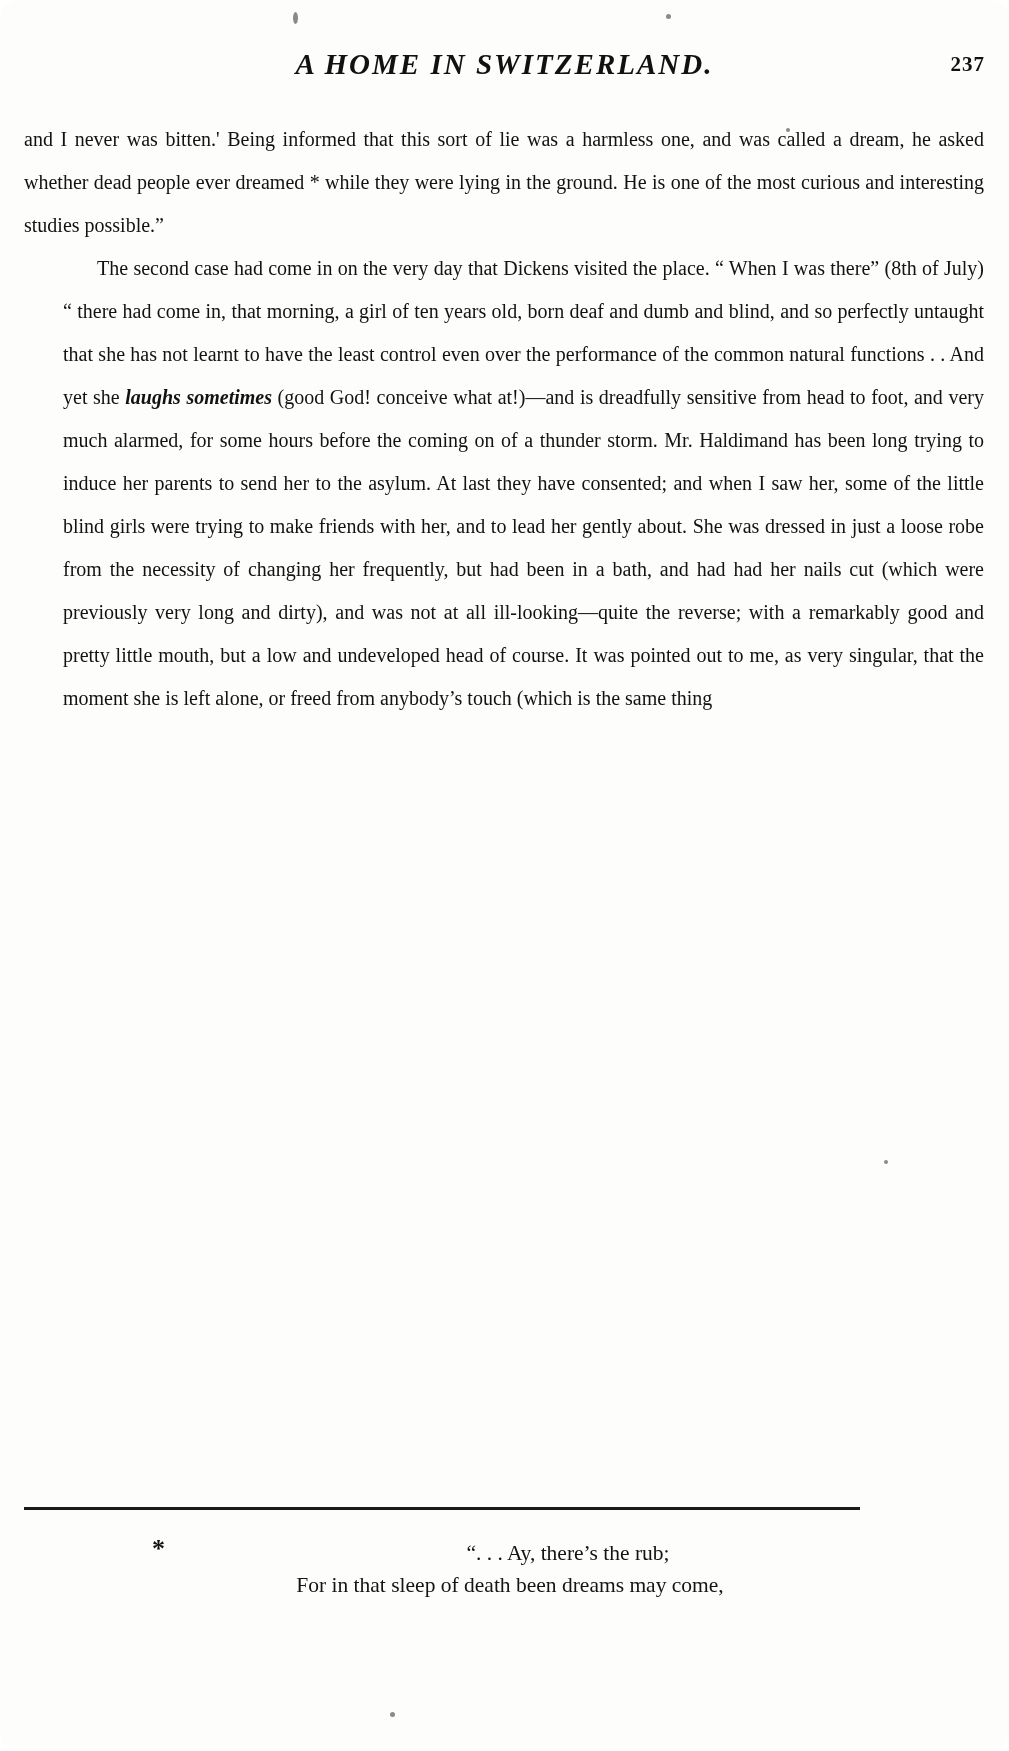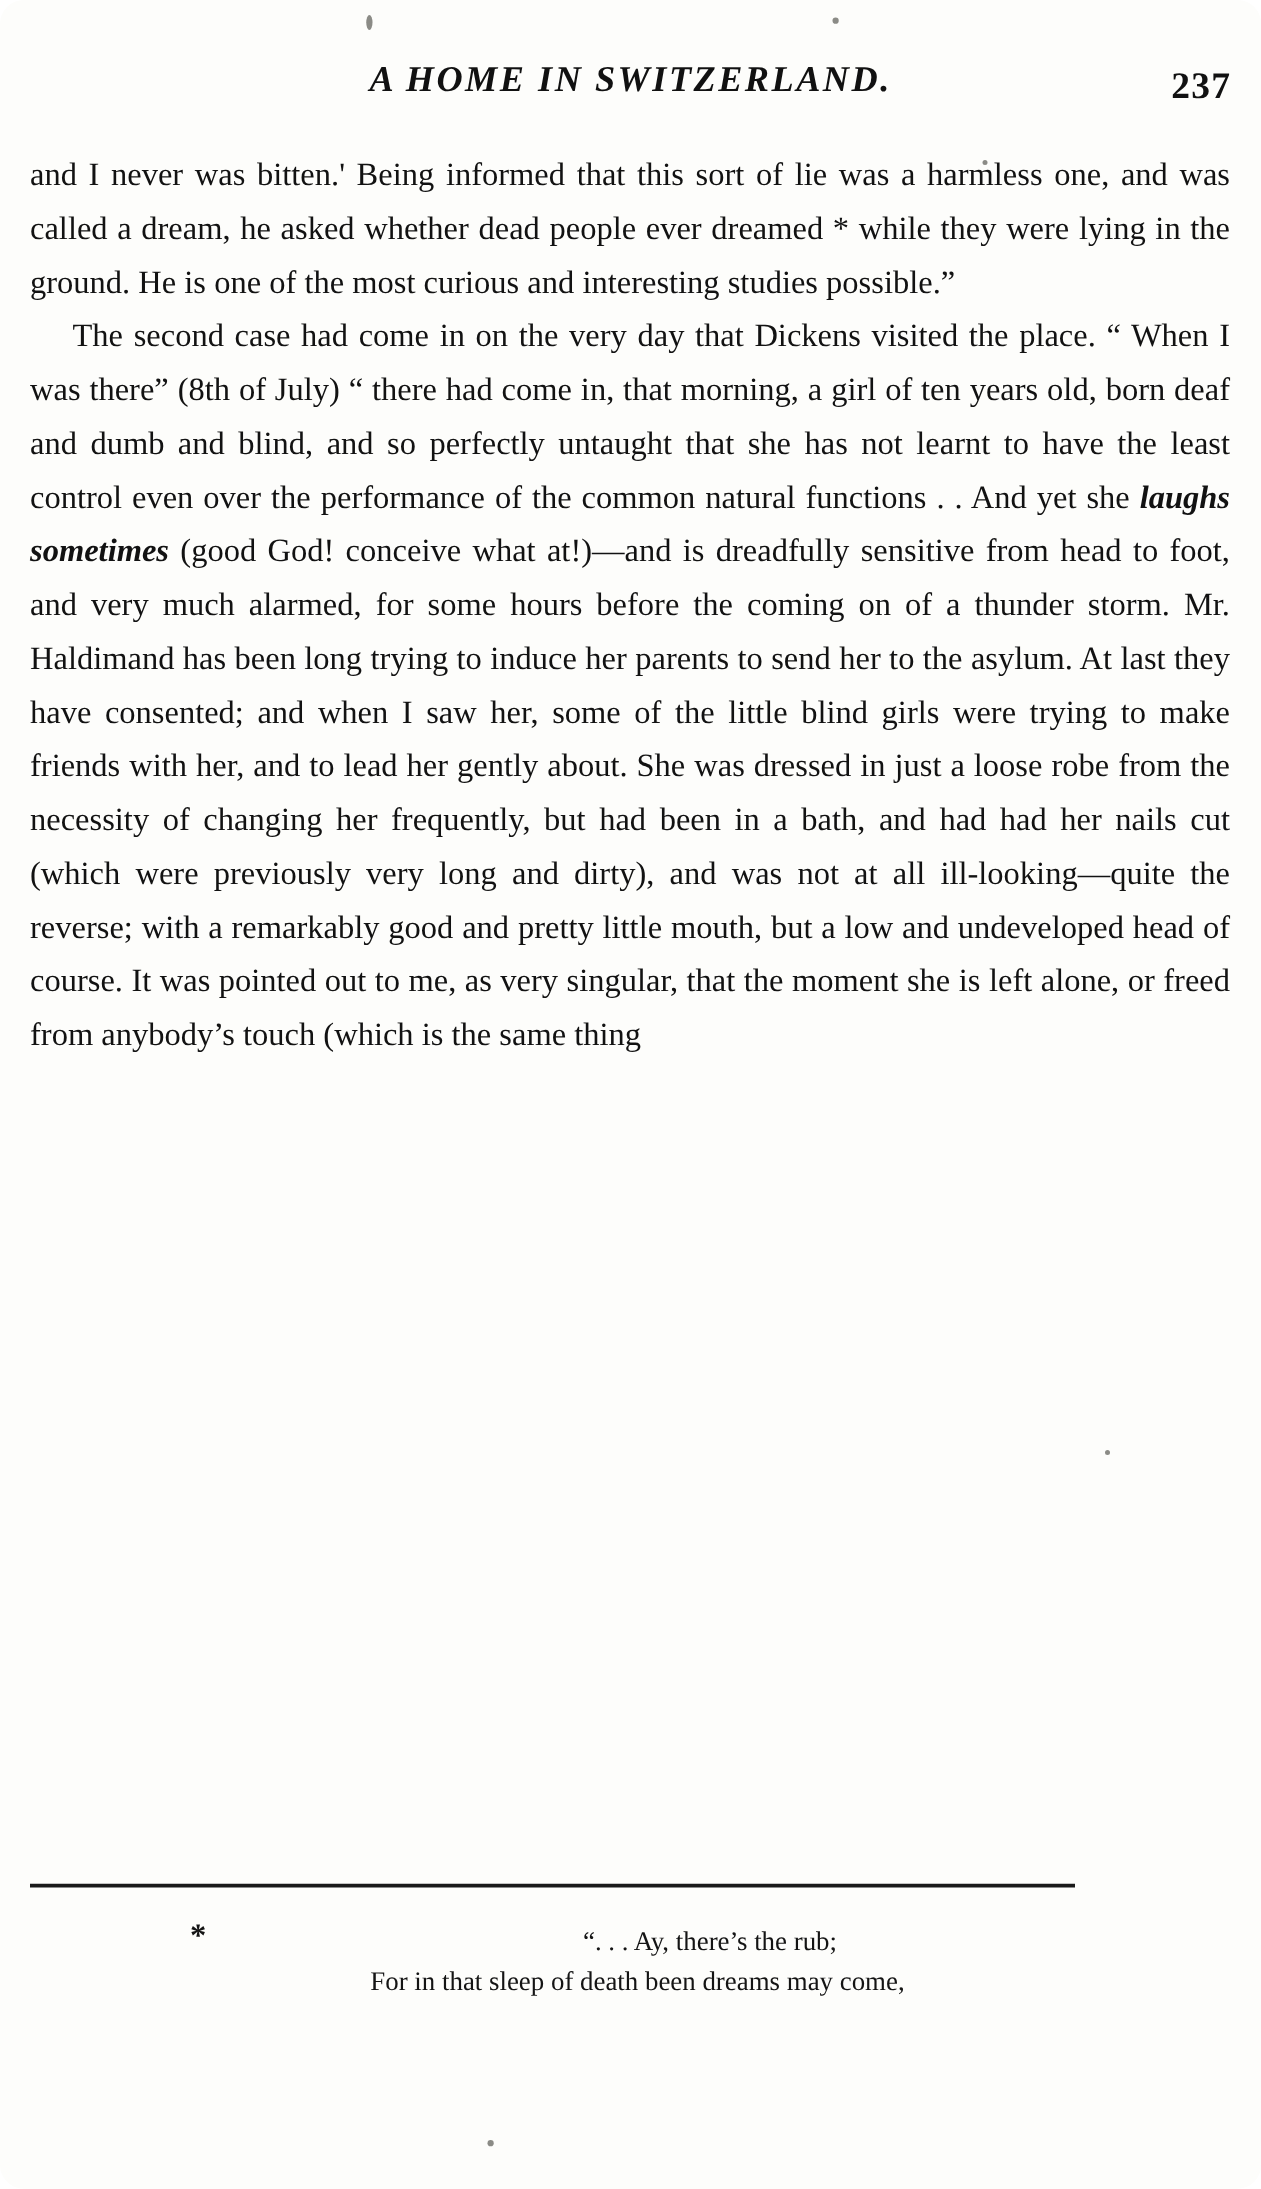--- a/index.html
+++ b/index.html
@@ -41,41 +41,42 @@
     font-weight: bold;
     font-size: 29px;
     letter-spacing: 2.0px;
     color: #111;
     font-family: "Liberation Serif", serif;
   }
   .folio {
     position: absolute;
     right: 24px;
     top: 4px;
-    font-size: 30px;
+    font-size: 21px;
     font-weight: bold;
     letter-spacing: 1px;
     color: #111;
     font-family: "Liberation Serif", serif;
   }
   .body-text {
     position: absolute;
     left: 24px;
     top: 118px;
     width: 960px;
-    font-size: 26px;
+    font-size: 20px;
     line-height: 43px;
     text-align: justify;
     color: #121212;
   }
   .body-text p {
     margin: 0;
   }
   .body-text p.indent {
     text-indent: 34px;
+    margin-left: 39px;
   }
   .body-text em {
     font-style: italic;
     font-weight: bold;
   }
   .footnote-rule {
     position: absolute;
     left: 24px;
     top: 1507px;
     width: 836px;

